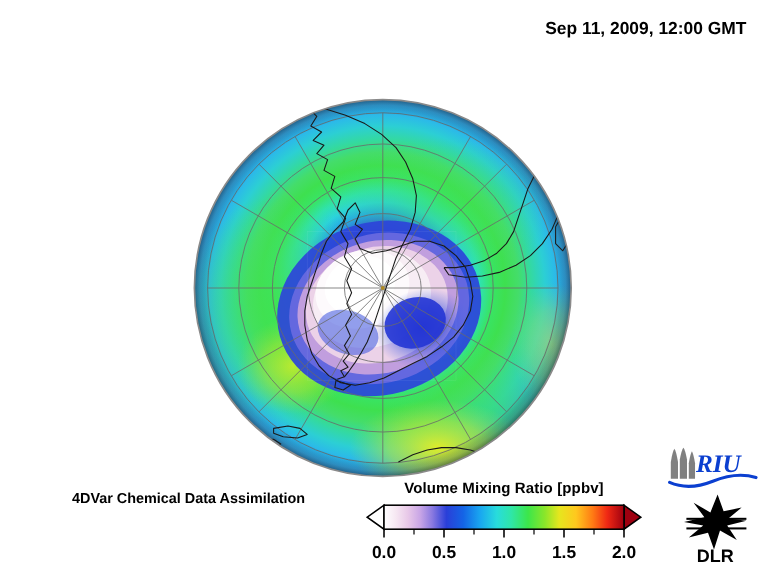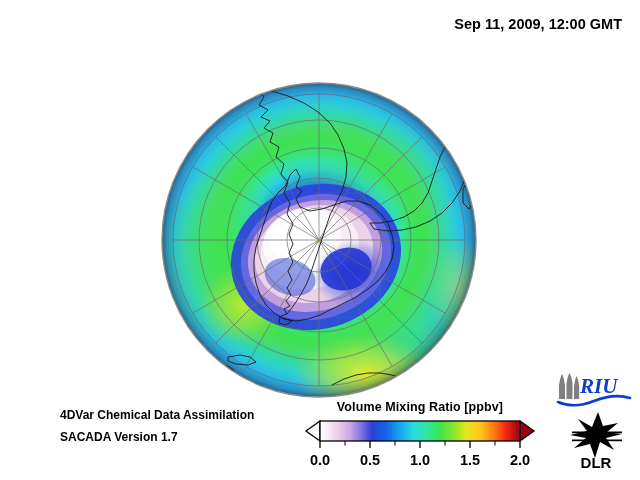--- a/index.html
+++ b/index.html
@@ -253,21 +253,20 @@
 
     <circle cx="159" cy="159" r="157" fill="url(#limbShade)"></circle>
   </g>
 
   <circle cx="159" cy="159" r="157" fill="none" stroke="#8a8a8a" stroke-width="1.4"></circle>
 </svg>
 </div>
 
 <div class="ftr-left">
   <div>4DVar Chemical Data Assimilation</div>
-  <div>SACADA Version 1.7</div>
 </div>
 
 <div id="cbar-block">
   <div id="cbar-title">Volume Mixing Ratio [ppbv]</div>
   <svg id="cbar-svg" width="232" height="56" viewBox="0 0 232 56">
     <defs>
       <linearGradient id="cbGrad" x1="0" y1="0" x2="1" y2="0">
           <stop offset="0%" stop-color="#ffffff"></stop>
           <stop offset="5%" stop-color="#f6e7f2"></stop>
           <stop offset="10%" stop-color="#e8c8e8"></stop>

